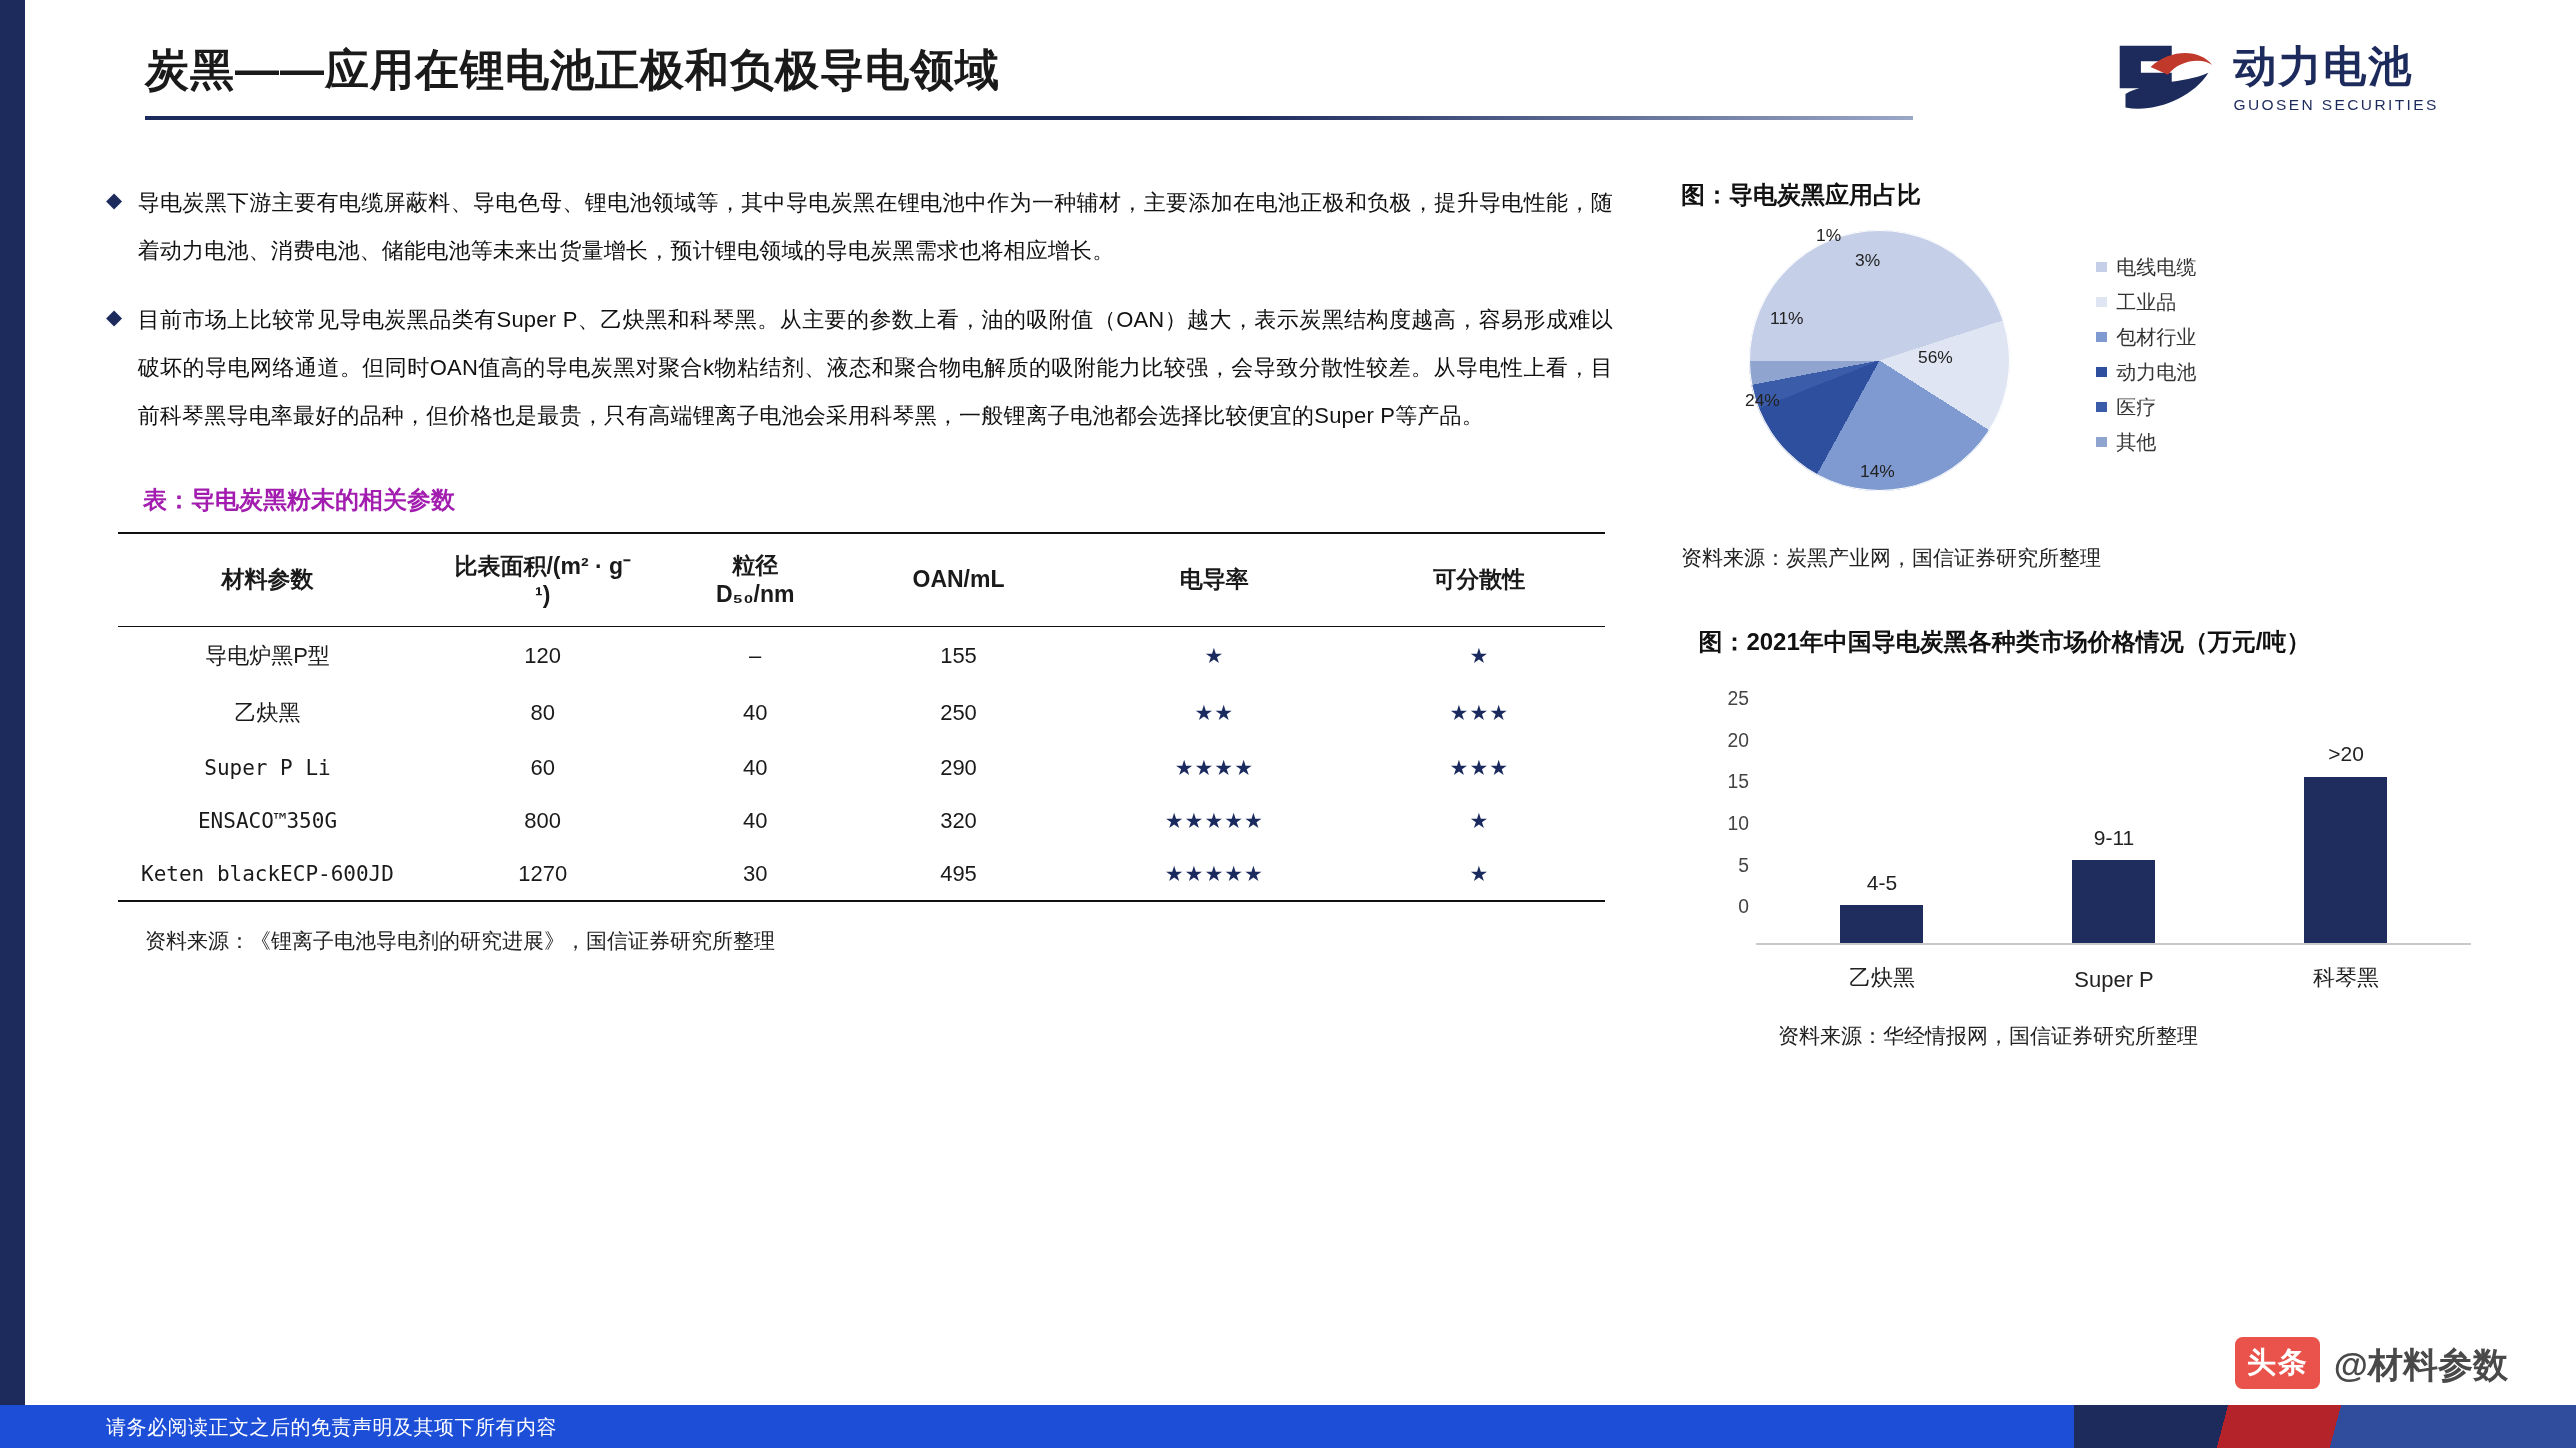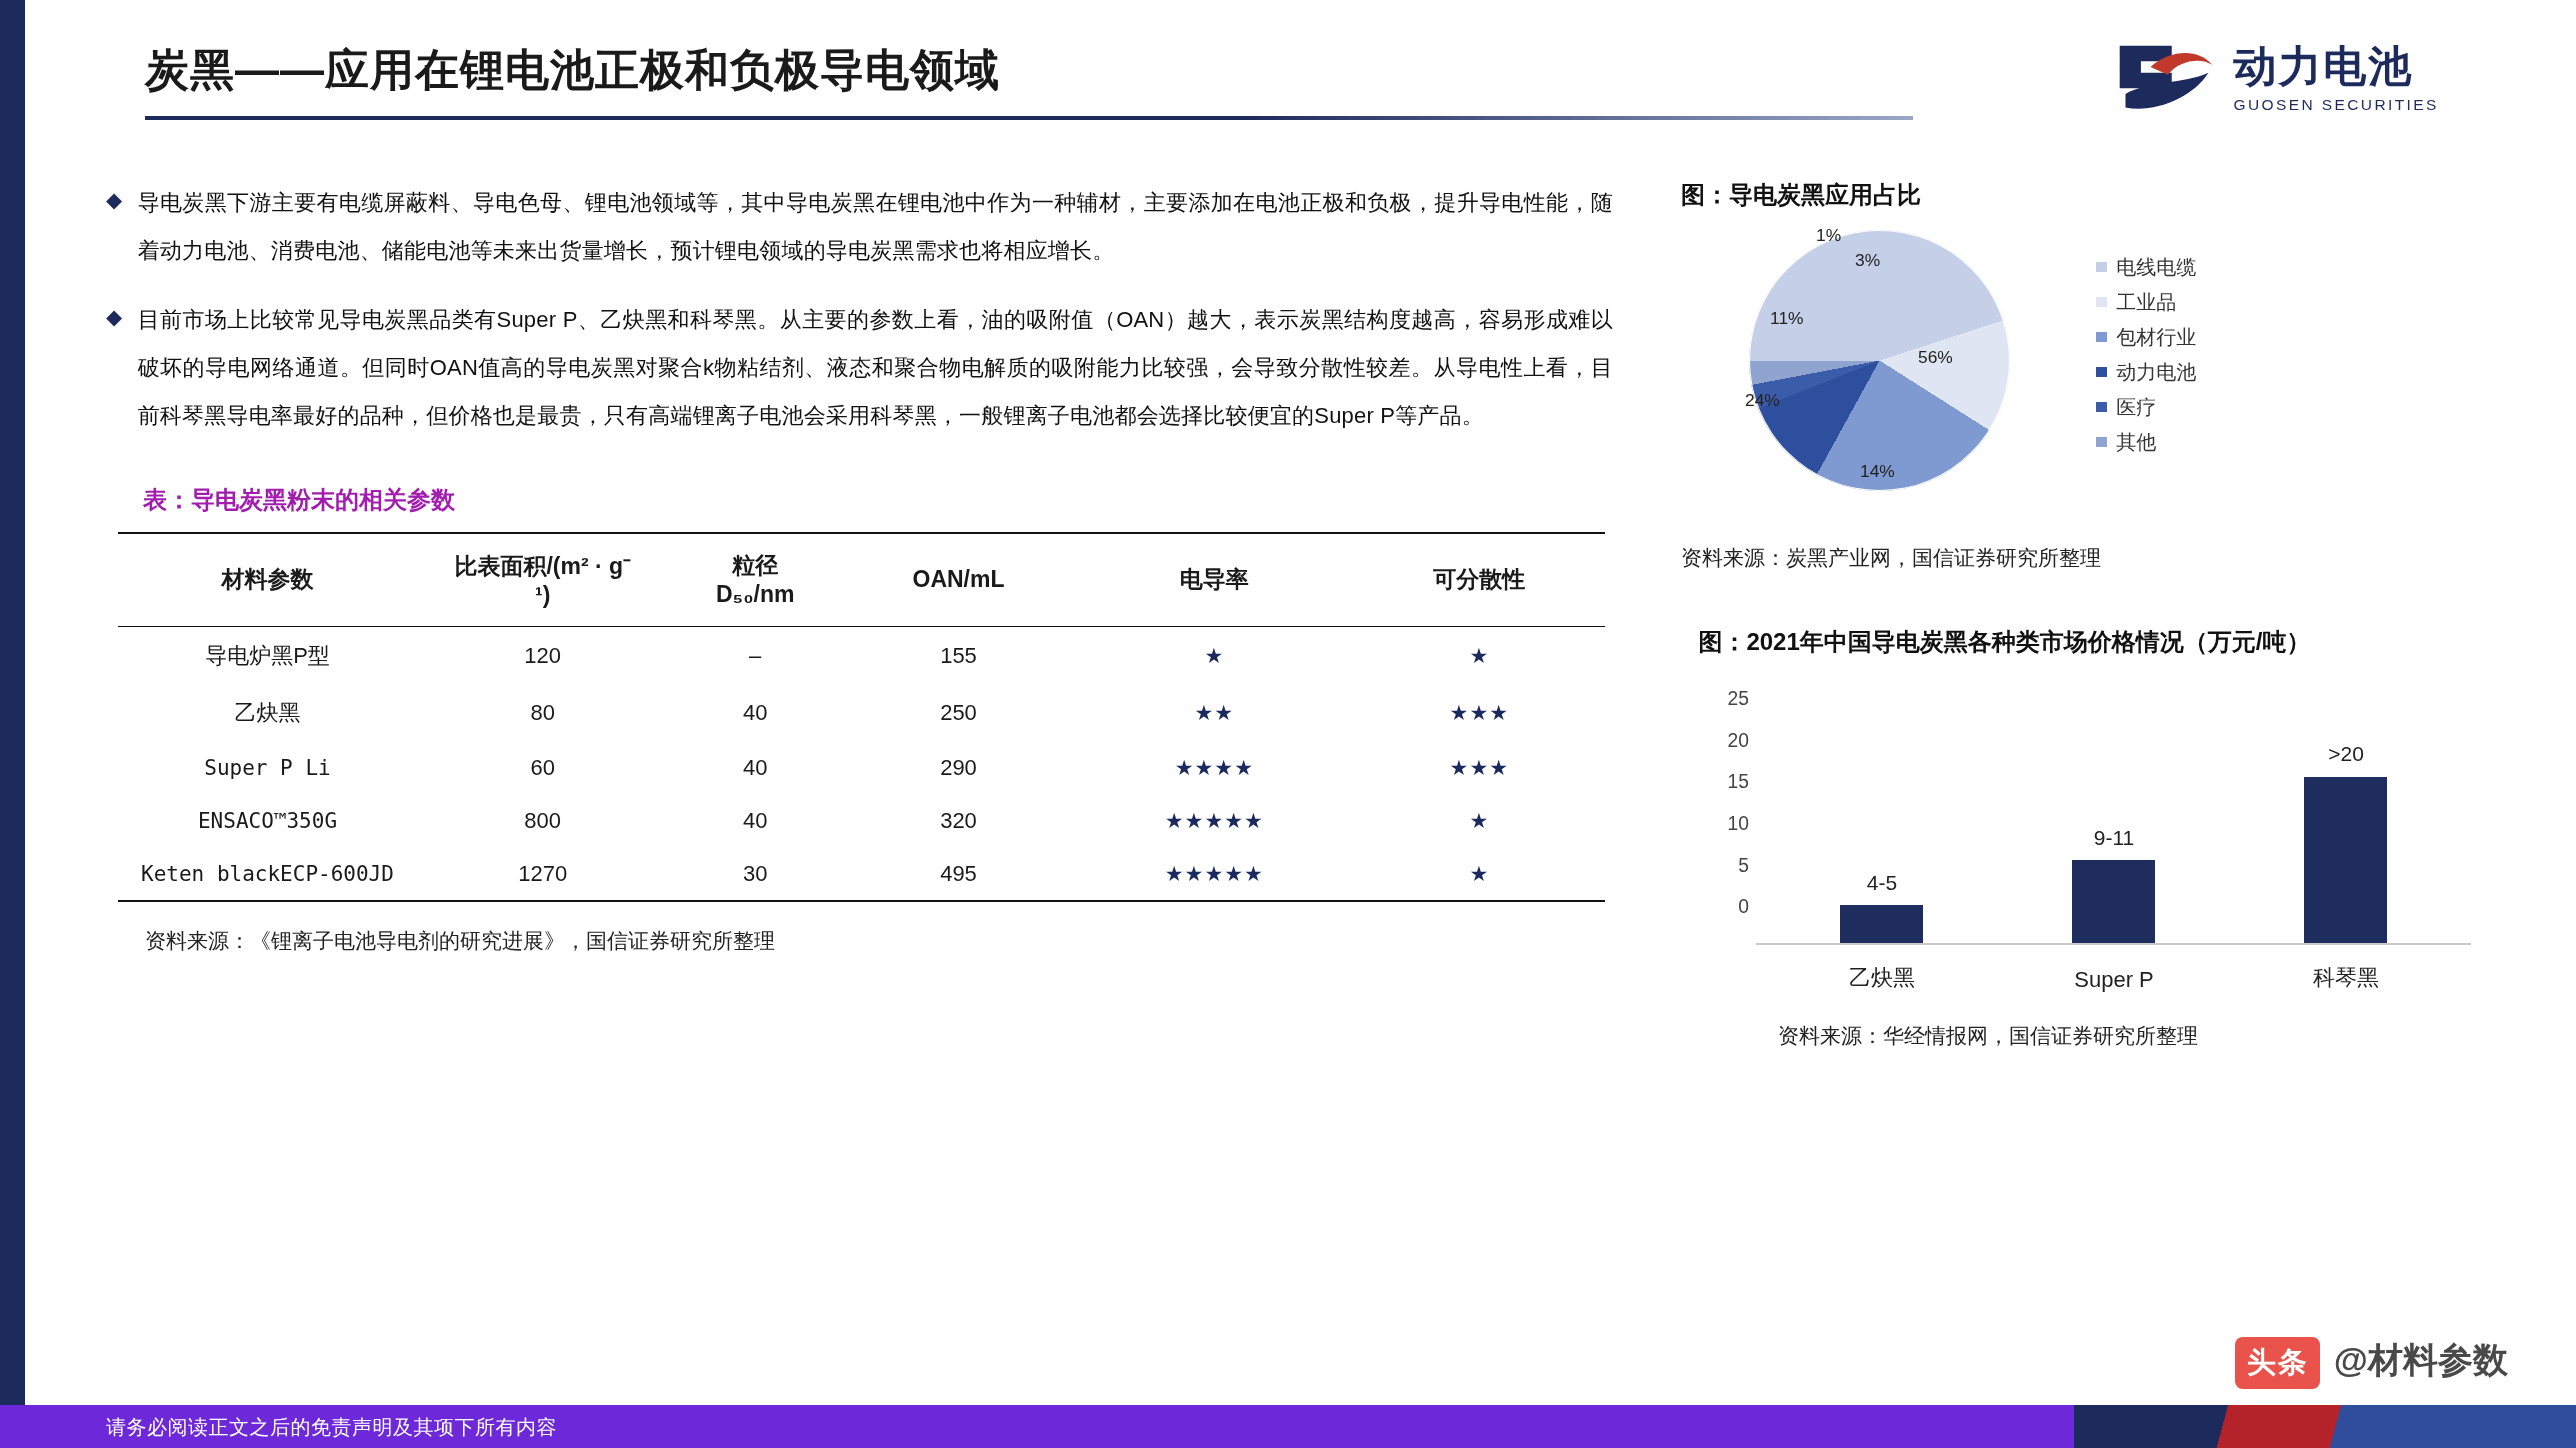--- a/index.html
+++ b/index.html
@@ -251,21 +251,21 @@
     font-size: 21px;
     color: #222;
     margin-top: 27px;
     margin-left: 39px;
   }
   
   .footer {
     position: absolute;
     left: 0; right: 0; bottom: 0;
     height: 44px;
-    background: #6d28d9;
+    background: #1d4ed8;
     display: flex;
     align-items: center;
   }
   .footer-text {
     color: #ffffff;
     font-size: 20px;
     margin-left: 106px;
     letter-spacing: 0.5px;
   }
   .footer-deco {
@@ -273,21 +273,21 @@
     right: 0; bottom: 0;
     width: 502px; height: 44px;
     background: linear-gradient(105deg, #1d2a5c 0%, #1d2a5c 30%, #b4232a 30%, #b4232a 52%, #2f4d9c 52%, #2f4d9c 100%);
   }
   
   .watermark {
     position: absolute;
     right: 68px;
     bottom: 60px;
     display: flex;
-    align-items: flex-start;
+    align-items: flex-end;
     gap: 13.5px;
     opacity: 0.92;
   }
   .wm-logo {
     background: #e8453c;
     color: #fff;
     font-size: 29px;
     font-weight: bold;
     padding: 5.8px 11.6px;
     border-radius: 7.7px;

